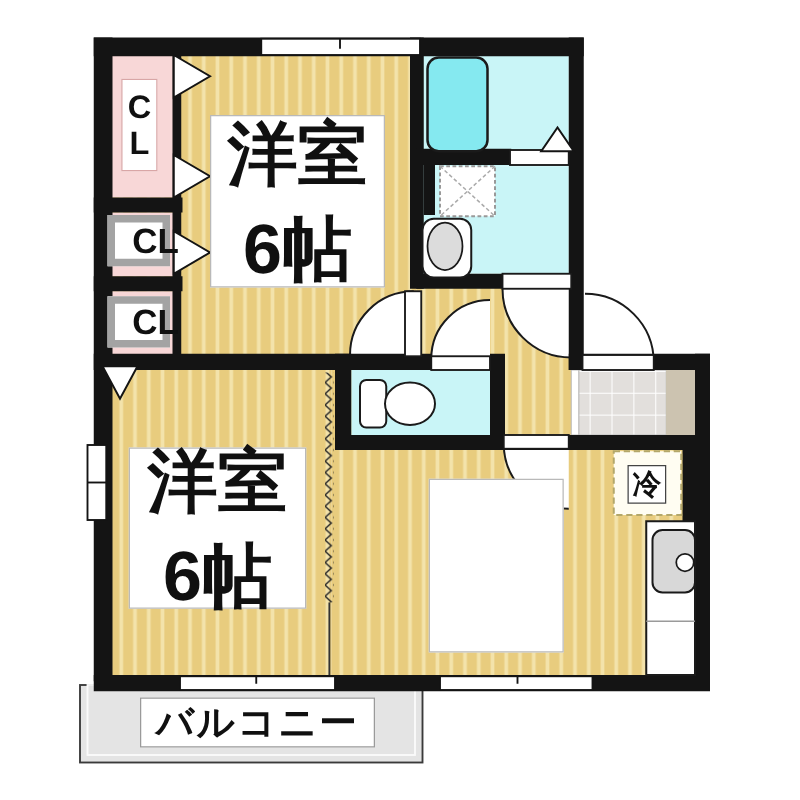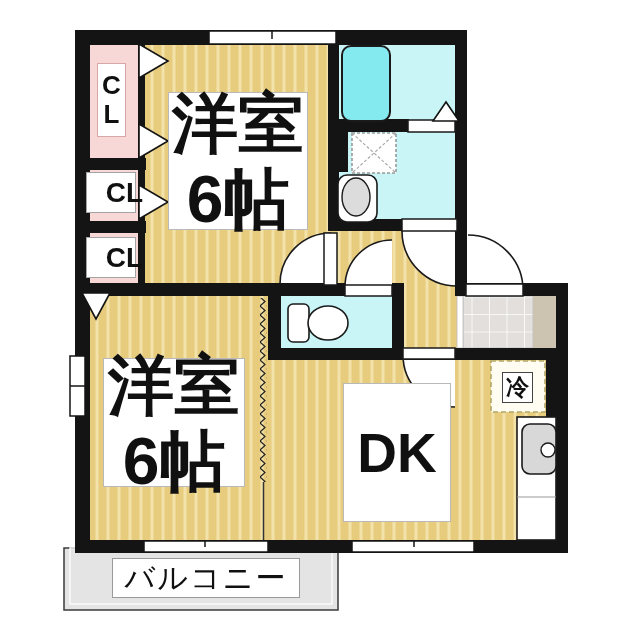--- a/index.html
+++ b/index.html
@@ -2,25 +2,25 @@
 <html><head>
 <meta charset="utf-8">
 <style>
   html,body{margin:0;padding:0;background:#fff;}
   #stage{position:relative;width:640px;height:640px;background:#fff;
          font-family:"Liberation Sans","DejaVu Sans",sans-serif;overflow:hidden;}
   #plan-svg{position:absolute;left:0;top:0;}
   .lbl{position:absolute;background:#fff;border:1px solid #b9b9b9;
        display:flex;flex-direction:column;align-items:center;justify-content:center;
        font-weight:bold;color:#101010;text-align:center;box-sizing:border-box;}
-  .room-lbl{font-size:66px;line-height:60px;letter-spacing:0px;gap:16px;}
+  .room-lbl{font-size:56px;line-height:60px;letter-spacing:0px;gap:16px;}
   .dk-lbl{font-size:55px;line-height:62px;}
   .cl-tall{font-size:26px;line-height:29px;border:1px solid #d9a6a6;}
-  .cl-sm{font-size:28px;line-height:30px;border:1px solid #a3a3a3;padding-left:27px;}
-  .balcony-lbl{font-size:30px;font-weight:400;border:1.5px solid #9a9a9a;letter-spacing:2px;}
+  .cl-sm{font-size:28px;line-height:30px;border:6px solid #a3a3a3;padding-left:27px;}
+  .balcony-lbl{font-size:30px;font-weight:700;border:1.5px solid #9a9a9a;letter-spacing:2px;}
   .rei-lbl{font-size:23px;border:1.2px solid #444;font-weight:600;}
 </style>
 </head>
 <body>
 
 <div id="stage">
 
 <svg id="plan-svg" width="640" height="640" viewBox="0 0 640 640">
   <defs>
     <pattern id="stripes" width="11" height="8" patternUnits="userSpaceOnUse">
@@ -167,21 +167,20 @@
   <span>洋室</span>
   <span>6帖</span>
 </div>
 
 <div class="lbl room-lbl" style="left:103px;top:358px;width:142px;height:129px;">
   <span>洋室</span>
   <span>6帖</span>
 </div>
 
 <div class="lbl dk-lbl" style="left:343px;top:383px;width:108px;height:139px;">
-  <span>DK</span>
 </div>
 
 <div class="lbl cl-tall" style="left:97px;top:63px;width:29px;height:74px;">
   <span>C</span>
   <span>L</span>
 </div>
 
 <div class="lbl cl-sm" style="left:86px;top:172px;width:50px;height:41px;">
   <span>CL</span>
 </div>

